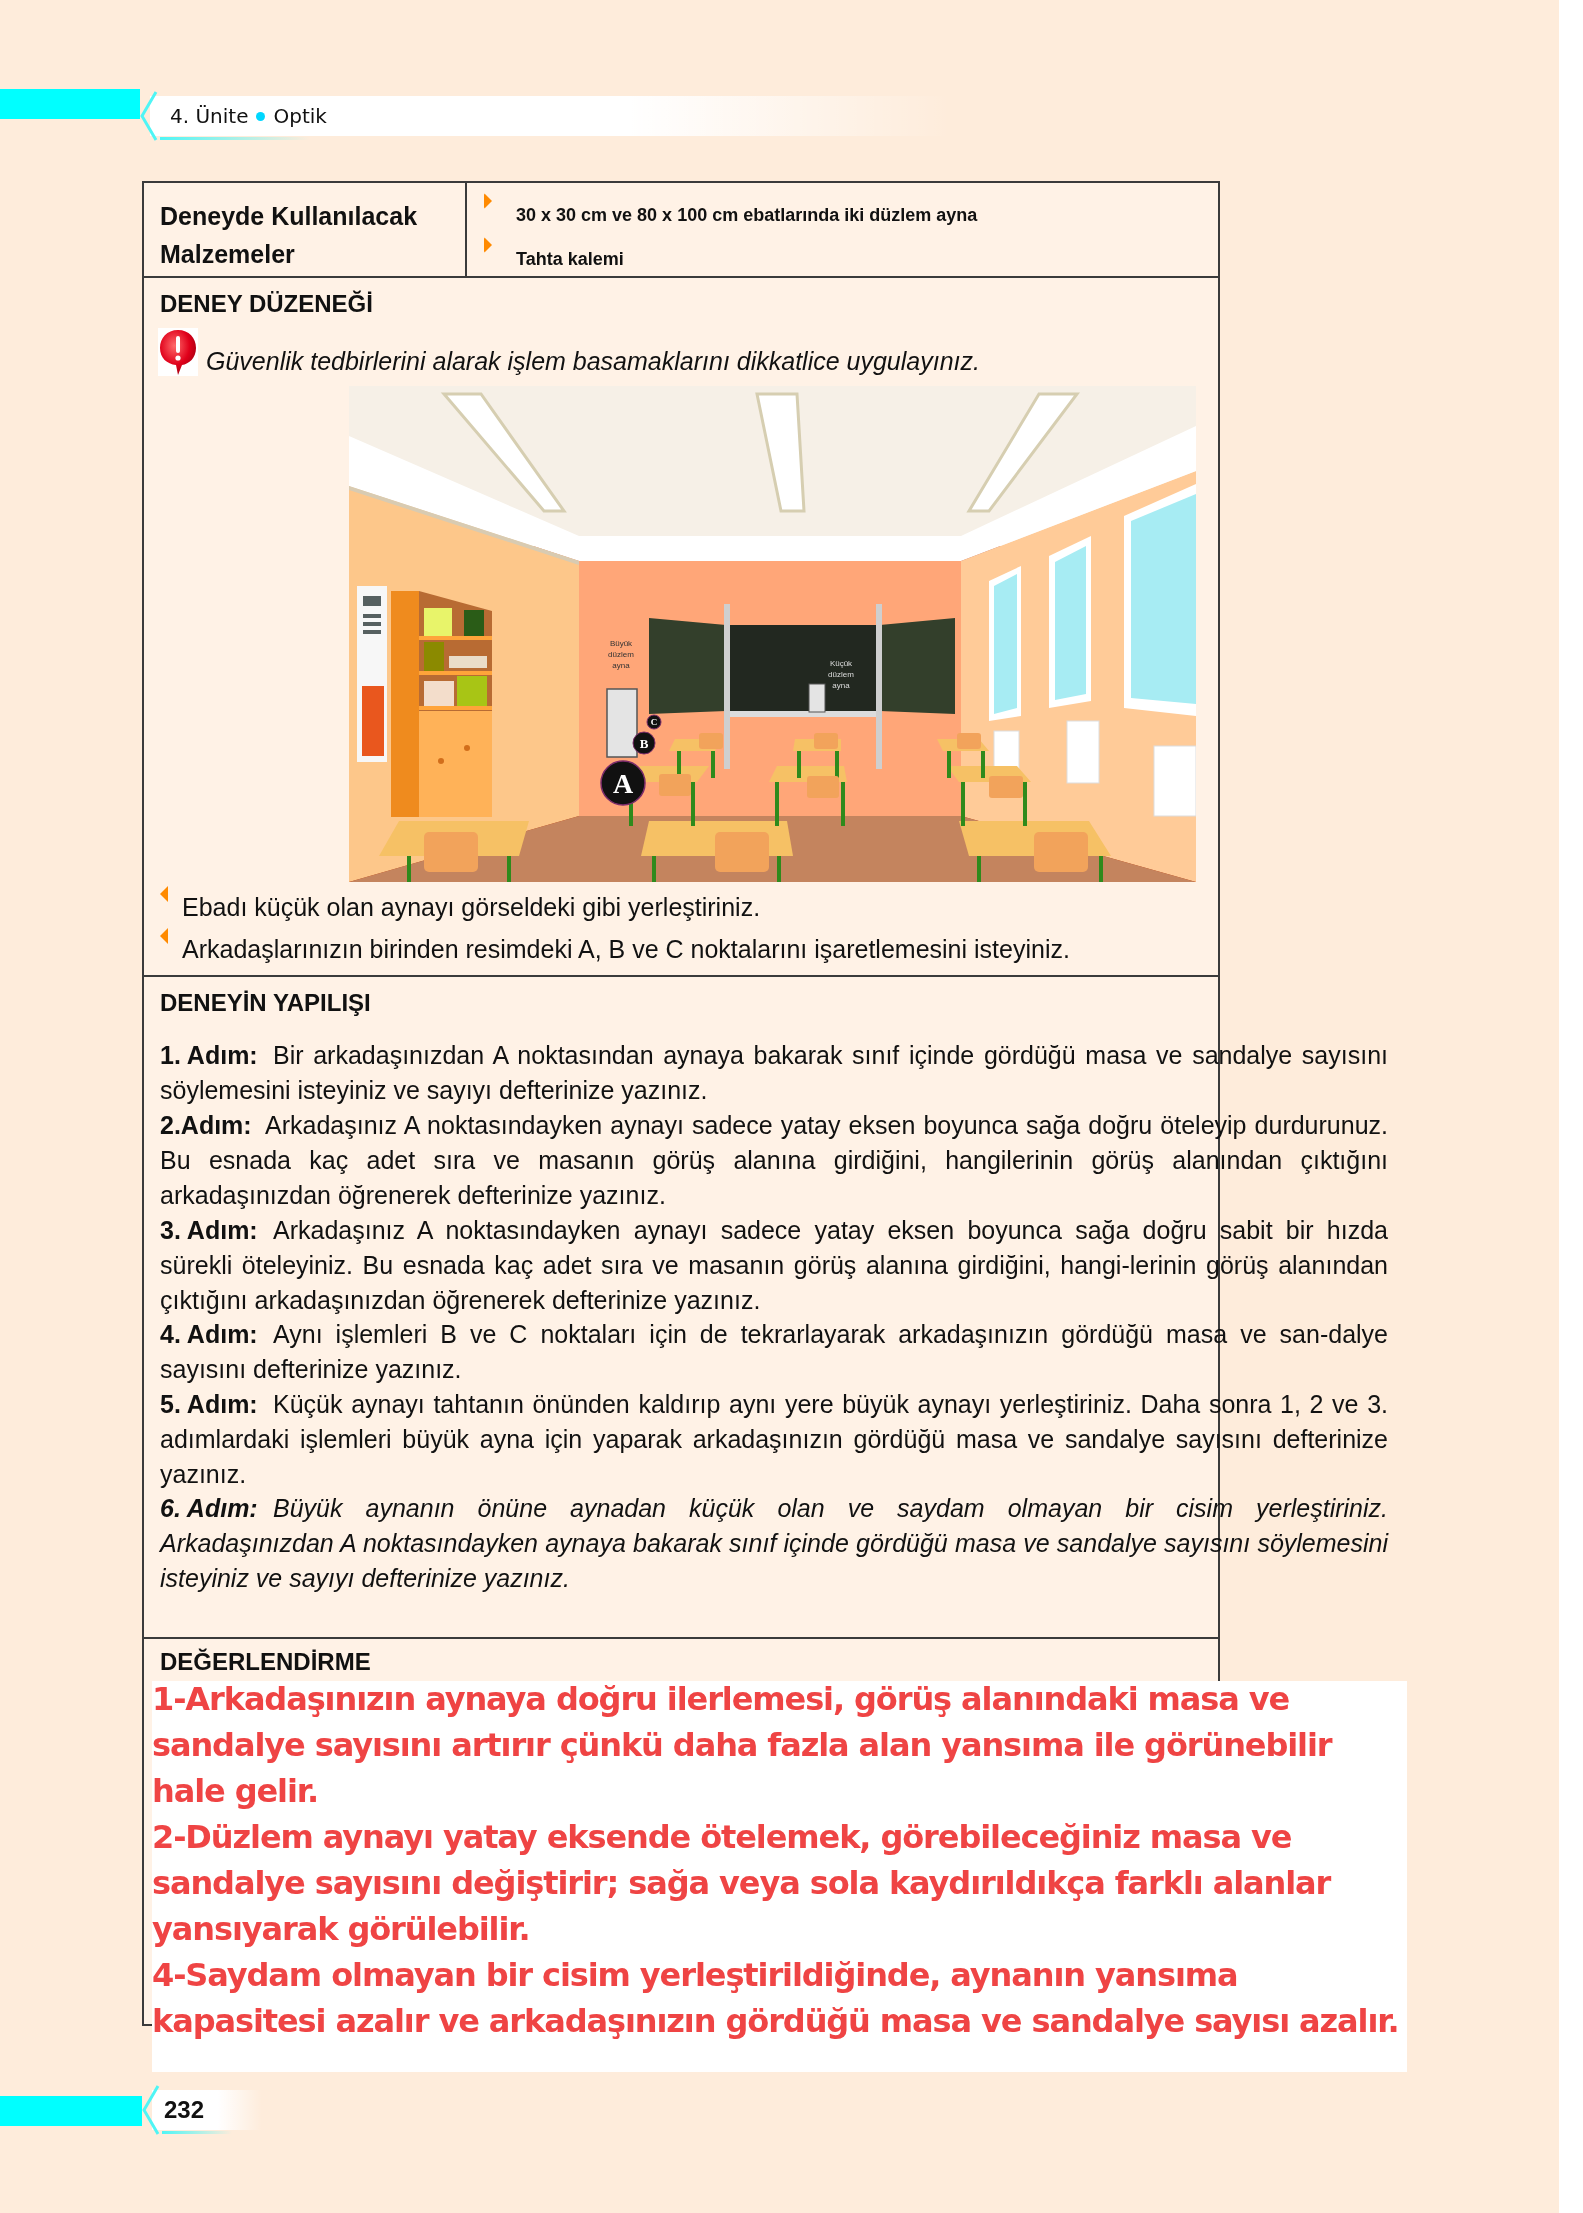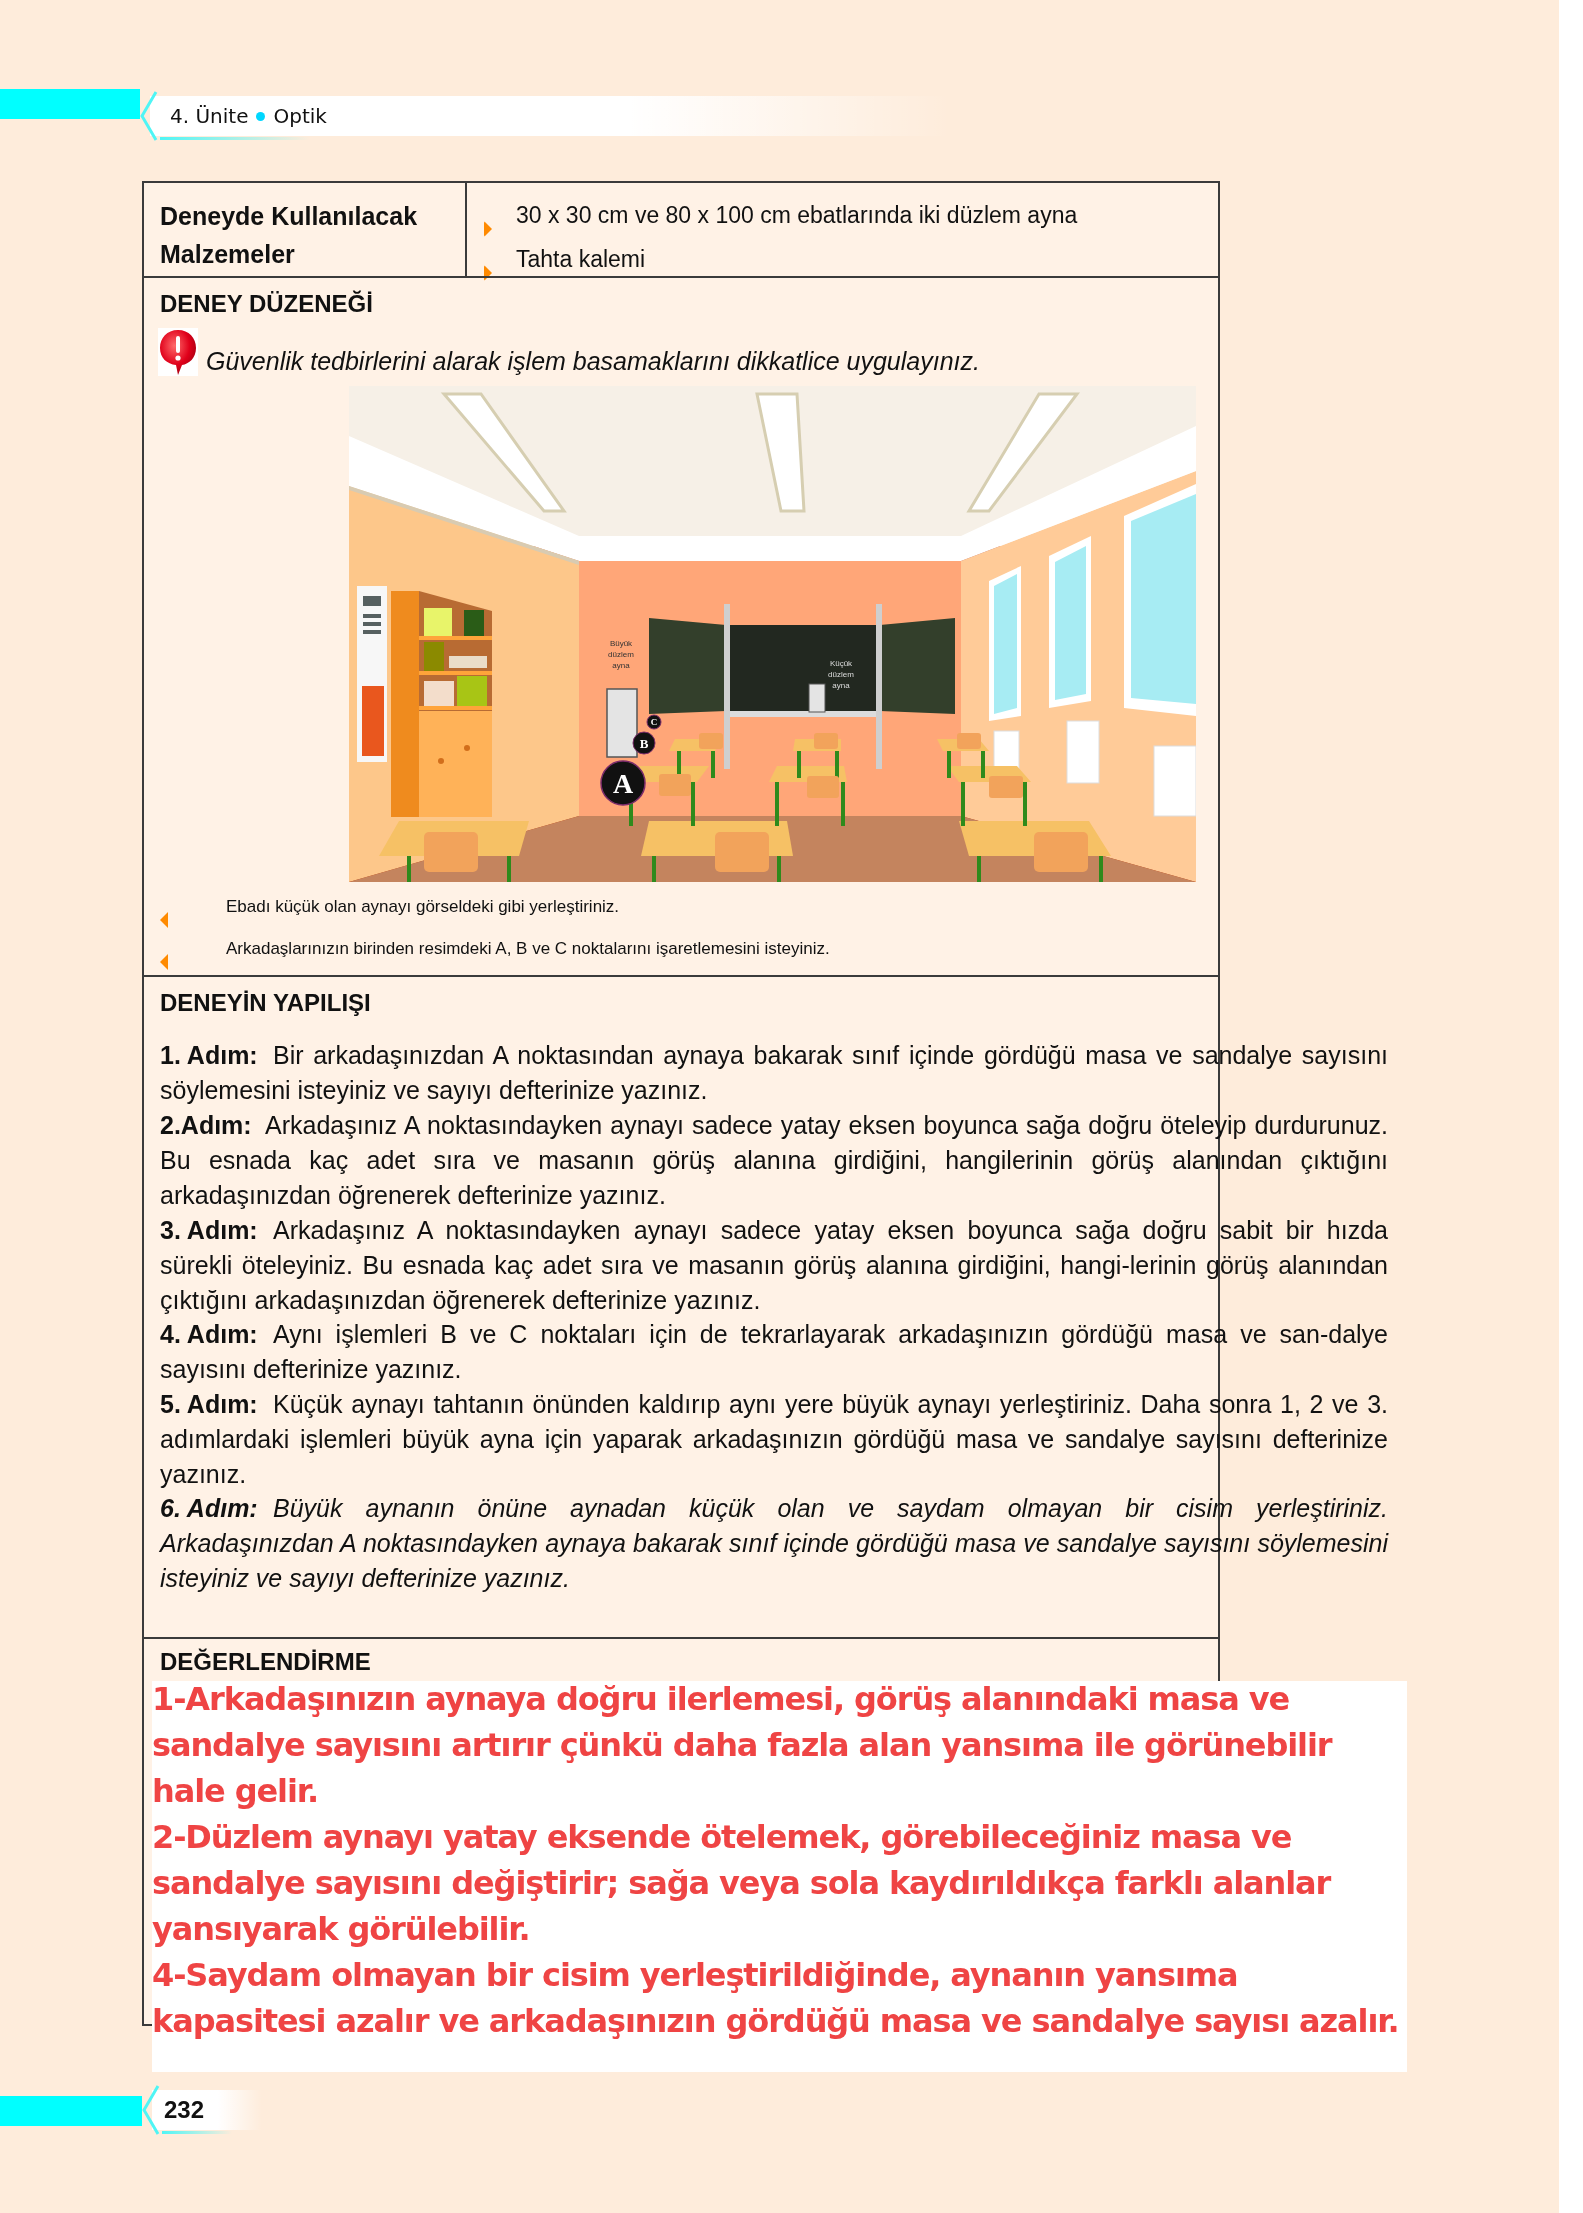--- a/index.html
+++ b/index.html
@@ -42,37 +42,37 @@
     border: 2px solid #3b3b3b; border-right-width: 2px; box-sizing: border-box;
     background: #fff2e6;
   }
   .hline { position: absolute; left: 0; width: 100%; height: 2px; background: #3b3b3b; }
   .vline { position: absolute; width: 2px; background: #3b3b3b; }
 
   .mat-label {
     position: absolute; left: 16px; top: 14px; font-weight: bold; font-size: 25px; line-height: 38px;
   }
   .mat-list { position: absolute; left: 340px; top: 10px; }
-  .mat-item { display: flex; align-items: flex-end; font-size: 23px; line-height: 44px; }
+  .mat-item { display: flex; align-items: flex-start; font-size: 18px; line-height: 44px; font-weight: bold; }
   .bullet-r {
     width: 0; height: 0; border-top: 8px solid transparent; border-bottom: 8px solid transparent;
     border-left: 8px solid #ff8a00; margin-right: 24px; border-radius: 2px;
   }
   .bullet-l {
     width: 0; height: 0; border-top: 8px solid transparent; border-bottom: 8px solid transparent;
     border-right: 8px solid #ff8a00; margin-right: 14px;
   }
   .section-title { position: absolute; left: 16px; font-weight: bold; font-size: 24px; }
   .warn { position: absolute; left: 14px; top: 145px; display: flex; align-items: flex-end; }
   .warn-text { font-style: italic; font-size: 25px; margin-left: 8px; }
 
   .illus { position: absolute; left: 205px; top: 203px; width: 847px; height: 496px; overflow: hidden; background: #c2410c; }
 
   .inst { position: absolute; left: 16px; }
-  .inst-item { display: flex; align-items: flex-end; font-size: 17px; line-height: 42px; gap: 44px; }
+  .inst-item { display: flex; align-items: flex-start; font-size: 25px; line-height: 42px; }
 
   .step { position: absolute; left: 16px; width: 1228px; font-size: 25px; line-height: 35px; }
   .step .lbl { font-weight: bold; position: absolute; left: 0; top: 0; }
   .step .txt { display: block; text-align: justify; }
 
   .eval-box {
     position: absolute; left: 152px; top: 1681px; width: 1255px; height: 391px;
     background: #ffffff;
   }
   .eval-text {

